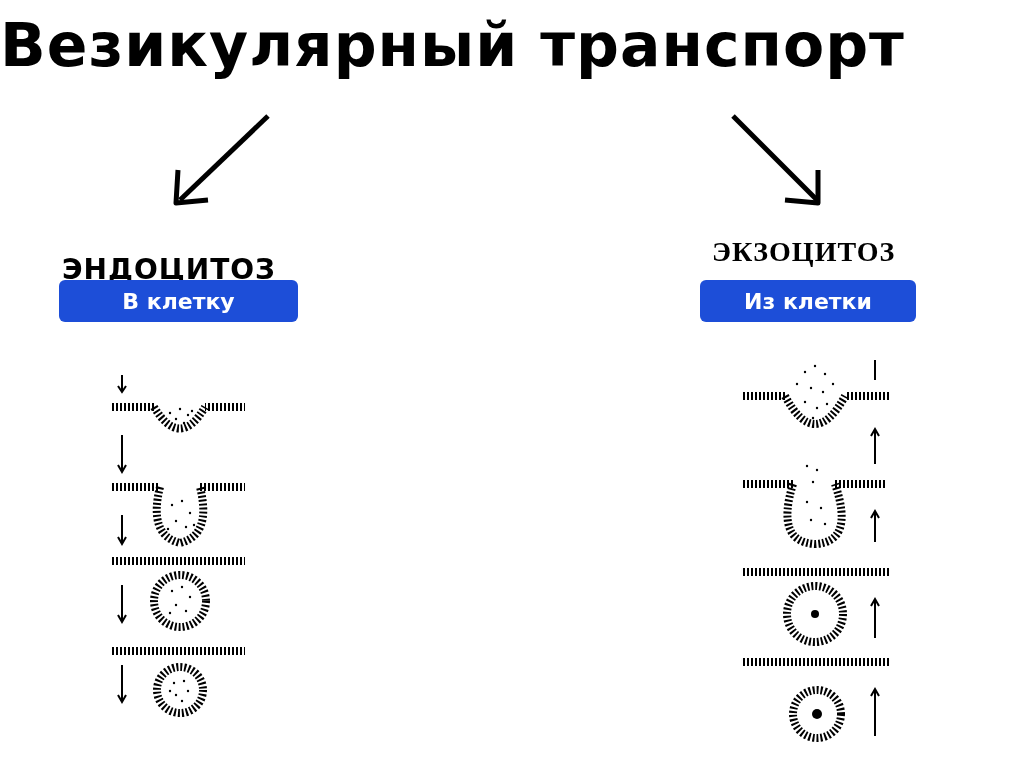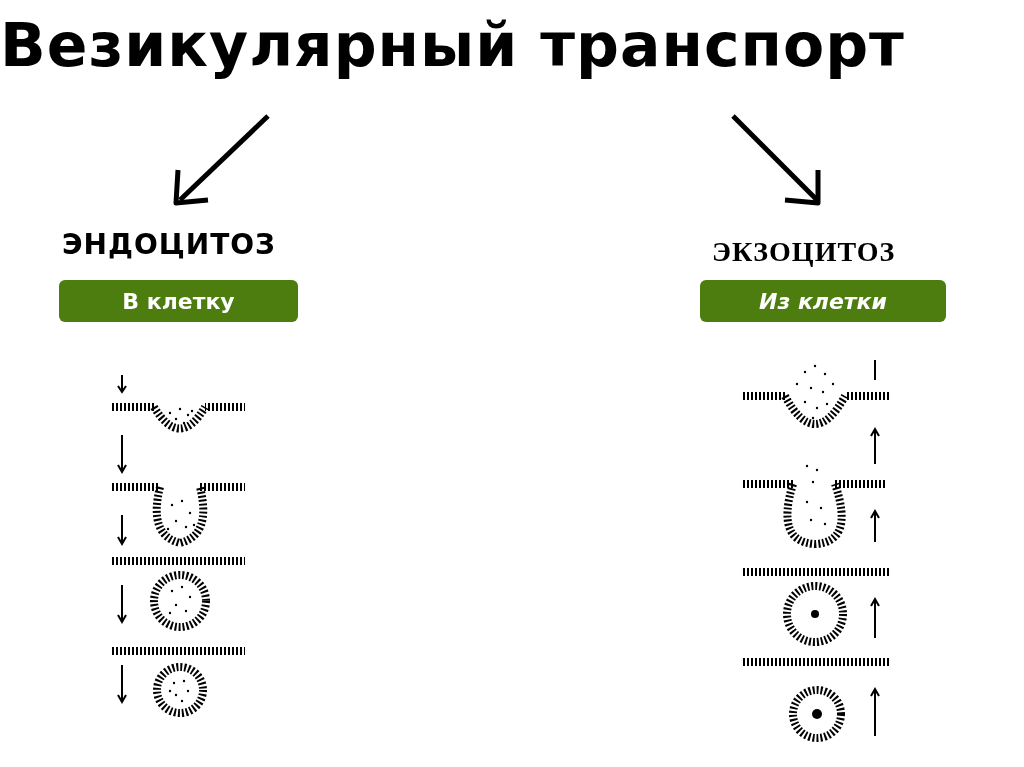--- a/index.html
+++ b/index.html
@@ -1,24 +1,24 @@
 <!DOCTYPE html>
 <html><head>
 <meta charset="utf-8">
 <style>
   html,body{margin:0;padding:0;background:#ffffff;}
   body{width:1024px;height:767px;position:relative;overflow:hidden;font-family:"DejaVu Sans","Liberation Sans",sans-serif;color:#000;}
   .title{position:absolute;left:0;top:10px;width:1024px;font-size:60px;font-weight:bold;letter-spacing:1px;}
   .arrows{position:absolute;left:0;top:0;}
   .heading{position:absolute;font-size:28px;font-weight:bold;letter-spacing:1px;}
-  .h-left{left:62px;top:228px;}
+  .h-left{left:62px;top:253px;}
   .h-right{left:712px;top:236px;font-family:Liberation Serif, serif;}
-  .pill{position:absolute;height:42px;background:#4d7c0f;border-radius:6px;color:#fff;font-weight:bold;font-size:22px;display:flex;align-items:center;justify-content:center;}
+  .pill{position:absolute;height:42px;background:#1d4ed8;border-radius:6px;color:#fff;font-weight:bold;font-size:22px;display:flex;align-items:center;justify-content:center;}
   .p-left{left:59px;top:280px;width:239px;}
-  .p-right{left:700px;top:280px;width:246px;font-style:italic;}
+  .p-right{left:700px;top:280px;width:216px;}
   svg.stages{position:absolute;}
 </style>
 </head>
 <body>
 
 <div class="title">Везикулярный транспорт</div>
 
 <svg class="arrows" width="1024" height="767">
   <defs>
     <marker id="ah" markerWidth="10" markerHeight="10" refX="5" refY="5" orient="auto">

